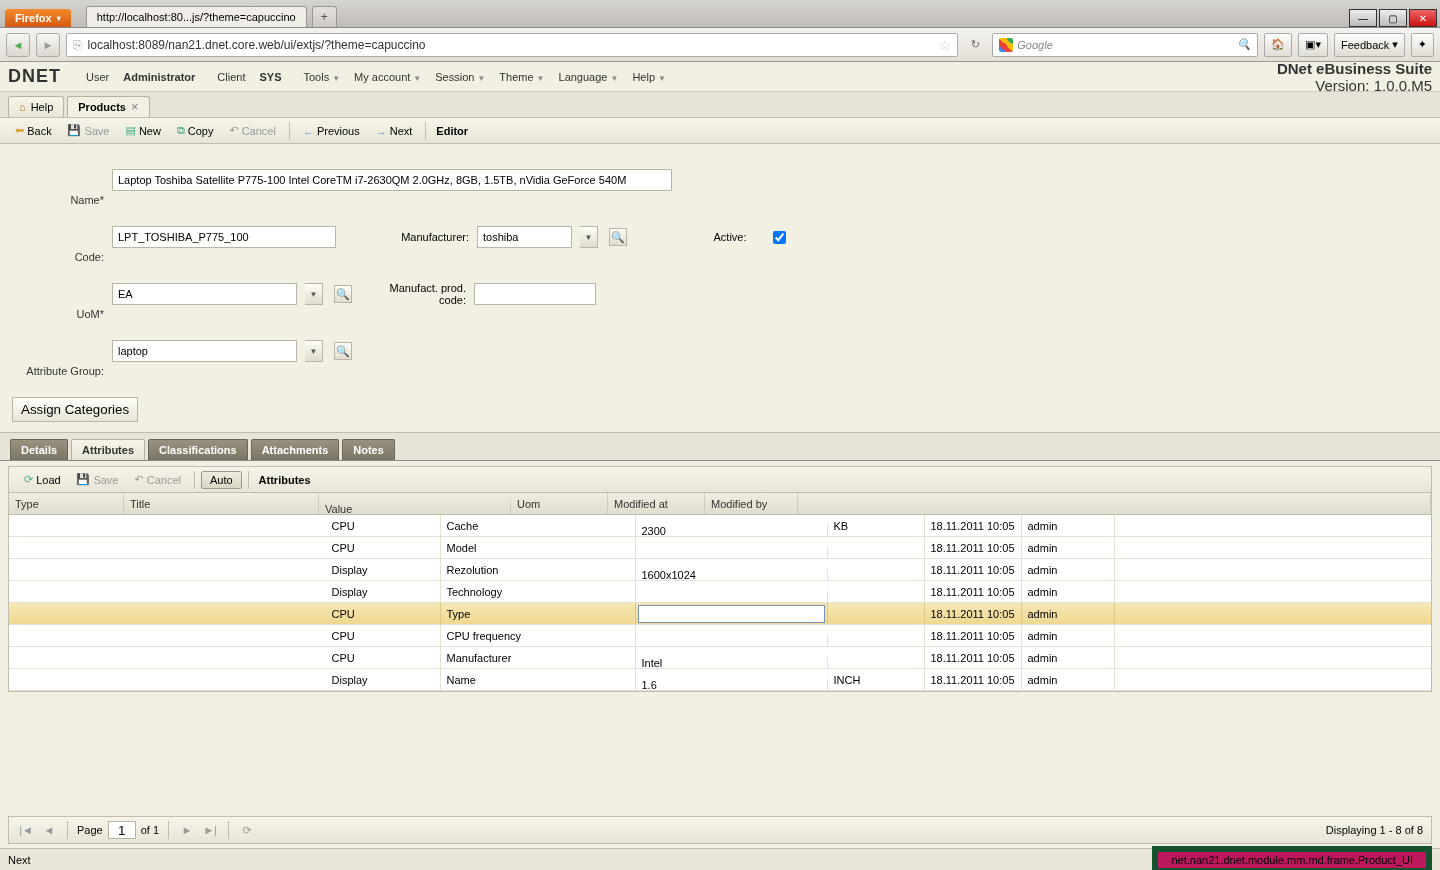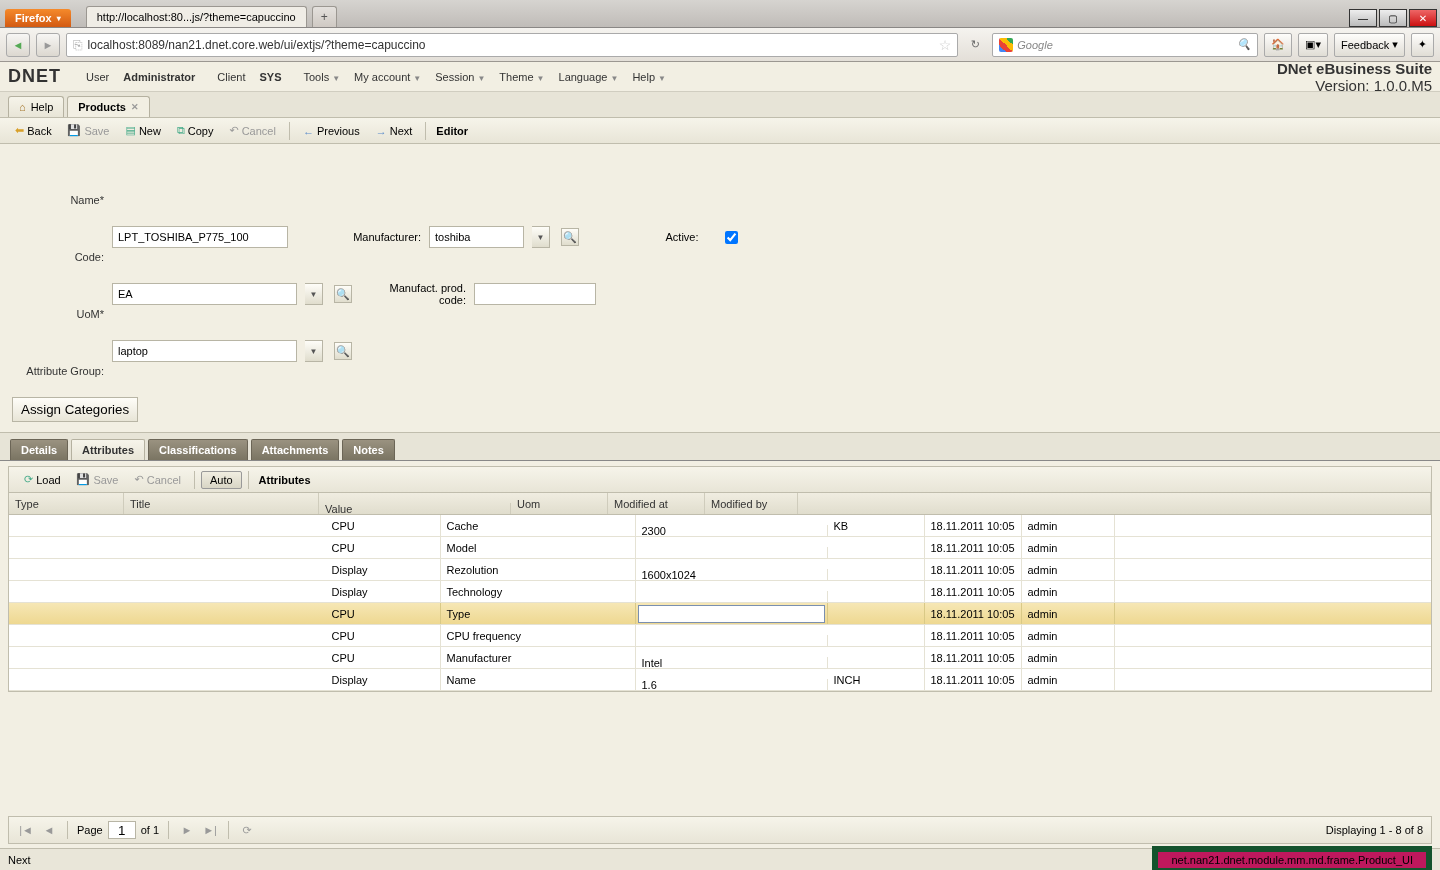--- a/index.html
+++ b/index.html
@@ -48,21 +48,21 @@
 .tb-btn.disabled{color:#999;cursor:default;}
 .tb-sep{width:1px;height:18px;background:#c0bdad;margin:0 4px;}
 .tb-label{font-weight:bold;padding:0 4px;}
 
 
 .form-area{padding:10px 12px;border-bottom:1px solid #c0bdad;}
 .form-row{display:flex;align-items:center;margin-bottom:5px;gap:8px;}
 .form-label{width:92px;text-align:right;color:#333;margin-top:40px;}
 .form-input{height:22px;border:1px solid #b8b5a5;background:#fff;padding:0 5px;font-size:11px;}
 .form-input.w-name{width:560px;}
-.form-input.w-code{width:176px;}
+.form-input.w-code{width:224px;}
 .form-input.w-combo{width:185px;}
 .form-input.w-combo2{width:95px;}
 .form-input.w-mfg{width:122px;}
 .combo-arr{width:18px;height:22px;border:1px solid #b8b5a5;border-left:none;background:linear-gradient(#fefdf8,#e0ddcd);display:flex;align-items:center;justify-content:center;font-size:8px;color:#555;cursor:pointer;}
 .lookup{width:18px;height:18px;border:1px solid #b8b5a5;background:linear-gradient(#fefdf8,#e0ddcd);display:flex;align-items:center;justify-content:center;margin-left:3px;cursor:pointer;}
 .col2-label{width:125px;text-align:right;}
 .col3-label{width:70px;text-align:center;}
 .assign-btn{margin-top:15px;padding:4px 8px;border:1px solid #b8b5a5;background:linear-gradient(#fefdf8,#e8e5d7);cursor:pointer;}
 
 
@@ -197,20 +197,21 @@
       <span style="color:#5a8bcb;">→</span>
       <span>Next</span>
     </div>
   <div class="tb-sep"></div>
   <div class="tb-label">Editor</div>
 </div>
 
 <div class="form-area">
   <div class="form-row">
     <div class="form-label">Name*</div>
+    <input class="form-input w-name" value="Laptop Toshiba Satellite P775-100 Intel CoreTM i7-2630QM 2.0GHz, 8GB, 1.5TB, nVidia GeForce 540M" style="">
   </div>
   <div class="form-row">
     <div class="form-label">Code:</div>
     <input class="form-input w-code" value="LPT_TOSHIBA_P775_100" style="">
     <div class="col2-label">Manufacturer:</div>
     <input class="form-input w-combo2" value="toshiba" style="">
       <div class="combo-arr">▼</div>
       <div class="lookup">🔍</div>
     <div class="col3-label" style="margin-left:60px;">Active:</div>
     <input type="checkbox" checked="" style="">

